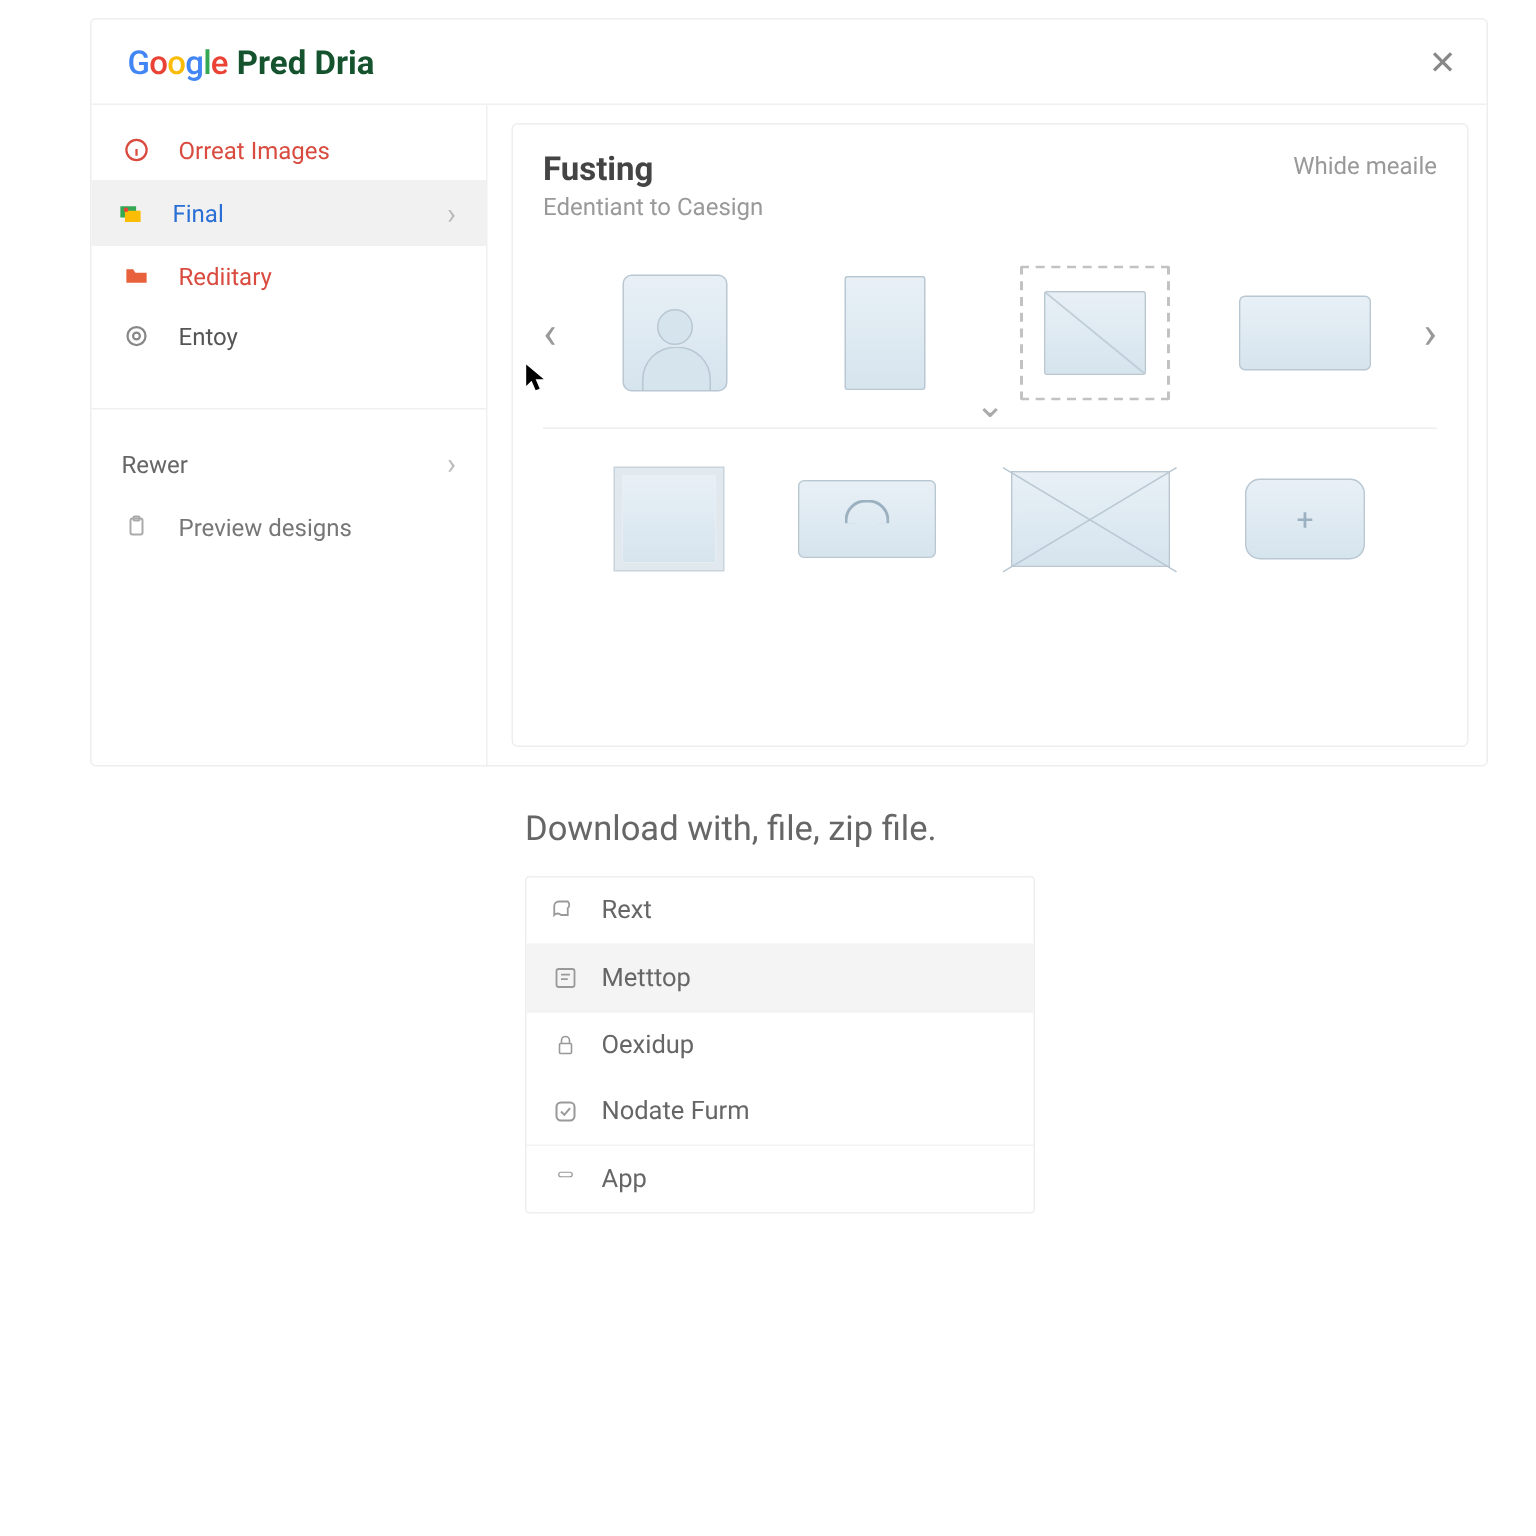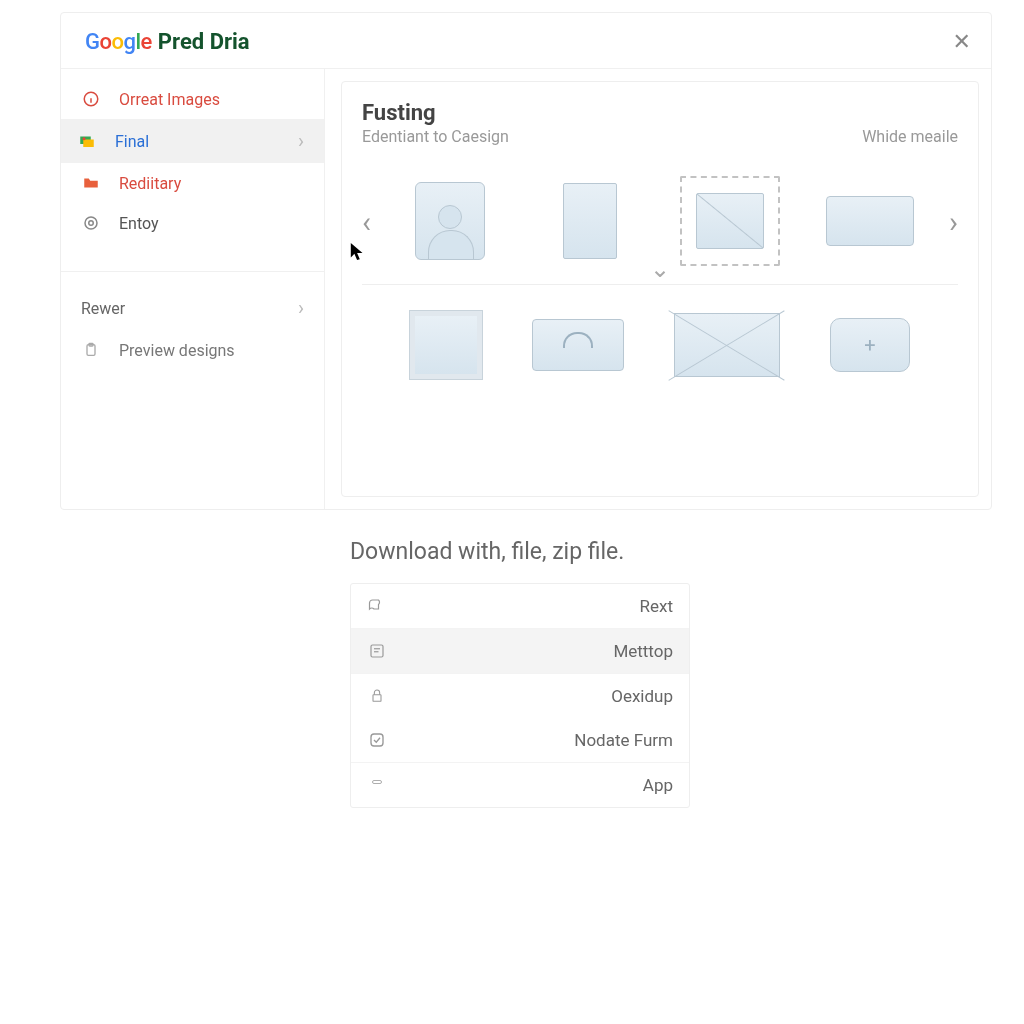--- a/index.html
+++ b/index.html
@@ -36,21 +36,21 @@
 .side-item.red { color:#d94b3f; }
 .side-item.blue { color:#2a6fd6; }
 .side-item.active { background:#f1f1f1;padding-left:16px; }
 .side-item .chev { margin-left:auto; color:#bbb; font-size:20px; }
 .side-icon { width:20px; height:20px; display:inline-flex; align-items:center; justify-content:center; }
 .side-sec2 { margin-top: 28px; border-top:1px solid #f0f0f0; padding-top: 14px; }
 .content-pane {
   flex:1; margin: 12px 12px 12px 16px;
   border:1px solid #eee; border-radius:4px; padding: 18px 20px 26px 20px;
 }
-.content-head { display:flex; align-items:flex-end; }
+.content-head { display:flex; }
 .c-title { font-size: 22px; font-weight: 700; color:#444; }
 .c-sub { font-size: 16px; color:#999; margin-top:2px; }
 .meaile { margin-left:auto; color:#999; font-size:16px; }
 .gallery-row { display:flex; align-items:center; gap:18px; margin-top:30px; }
 .navchev { color:#999; font-size:30px; cursor:pointer; user-select:none; }
 .thumbs { display:flex; gap:40px; align-items:center; flex:1; justify-content:center; }
 .thumb-shell { width:100px; height:90px; display:flex; align-items:center; justify-content:center; }
 .thumb {
   border:1px solid #b8c7d2; background:linear-gradient(#e8f0f6,#d6e4ee);
   box-shadow: inset 0 0 0 4px #f7fafc00;
@@ -93,21 +93,21 @@
 .r2-plus { width:80px; height:54px; border-radius:10px; display:flex; align-items:center; justify-content:center; color:#9cb1c0; font-size:20px; }
 .cursor { position:absolute; left:288px; top:228px; font-size:20px; color:#000; pointer-events:none; }
 .cursor svg { width:18px; height:22px; }
 
 .download-section { margin-left: 350px; margin-top: 28px; width: 340px; }
 .dl-title { font-size: 23px; color:#666; margin-bottom: 18px; white-space:nowrap; }
 .dl-menu { border:1px solid #eee; border-radius:3px; background:#fff; }
 .dl-item {
   display:flex; align-items:center; gap:14px;
   padding: 12px 16px; font-size:17px; color:#666;
-  border-bottom: 1px solid #f3f3f3; cursor:pointer;justify-content:space-between;
+  border-bottom: 1px solid #f3f3f3; cursor:pointer;
 }
 .dl-item:last-child { border-bottom:none; }
 .dl-item.hover { background:#f4f4f4; }
 .dl-icon { width:20px; height:20px; display:inline-flex; align-items:center; justify-content:center; color:#999; }
 .dl-sep-soft { border-bottom: 1px solid #f3f3f3; }
 svg { display:block; }
 </style>
 </head>
 <body>
 

